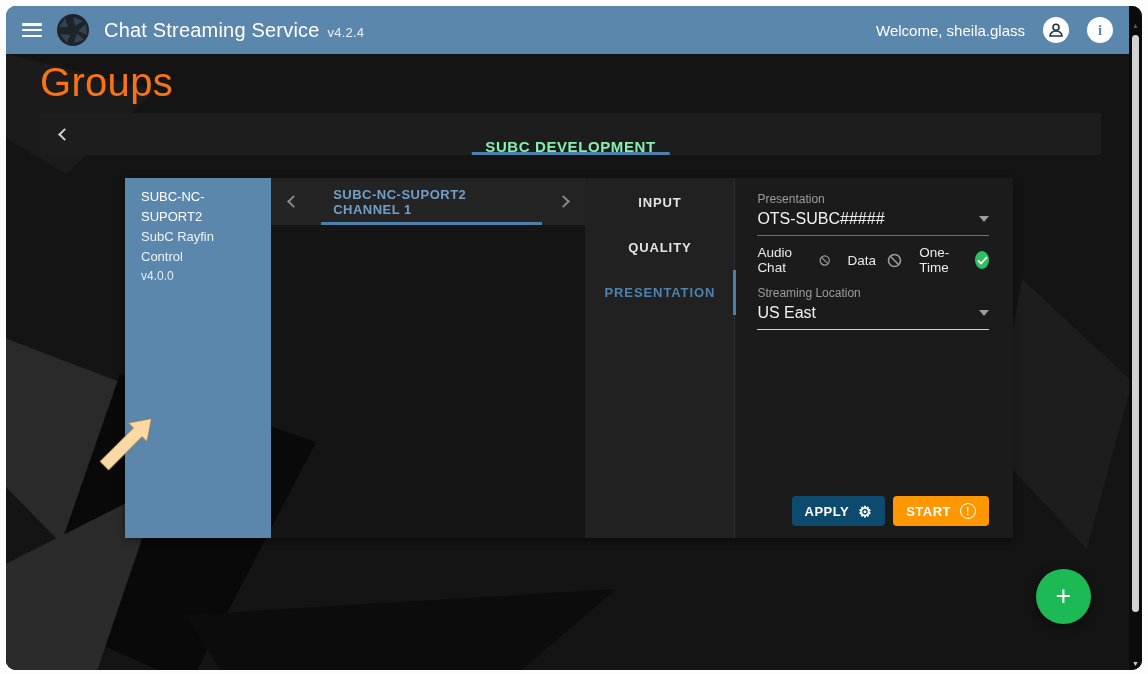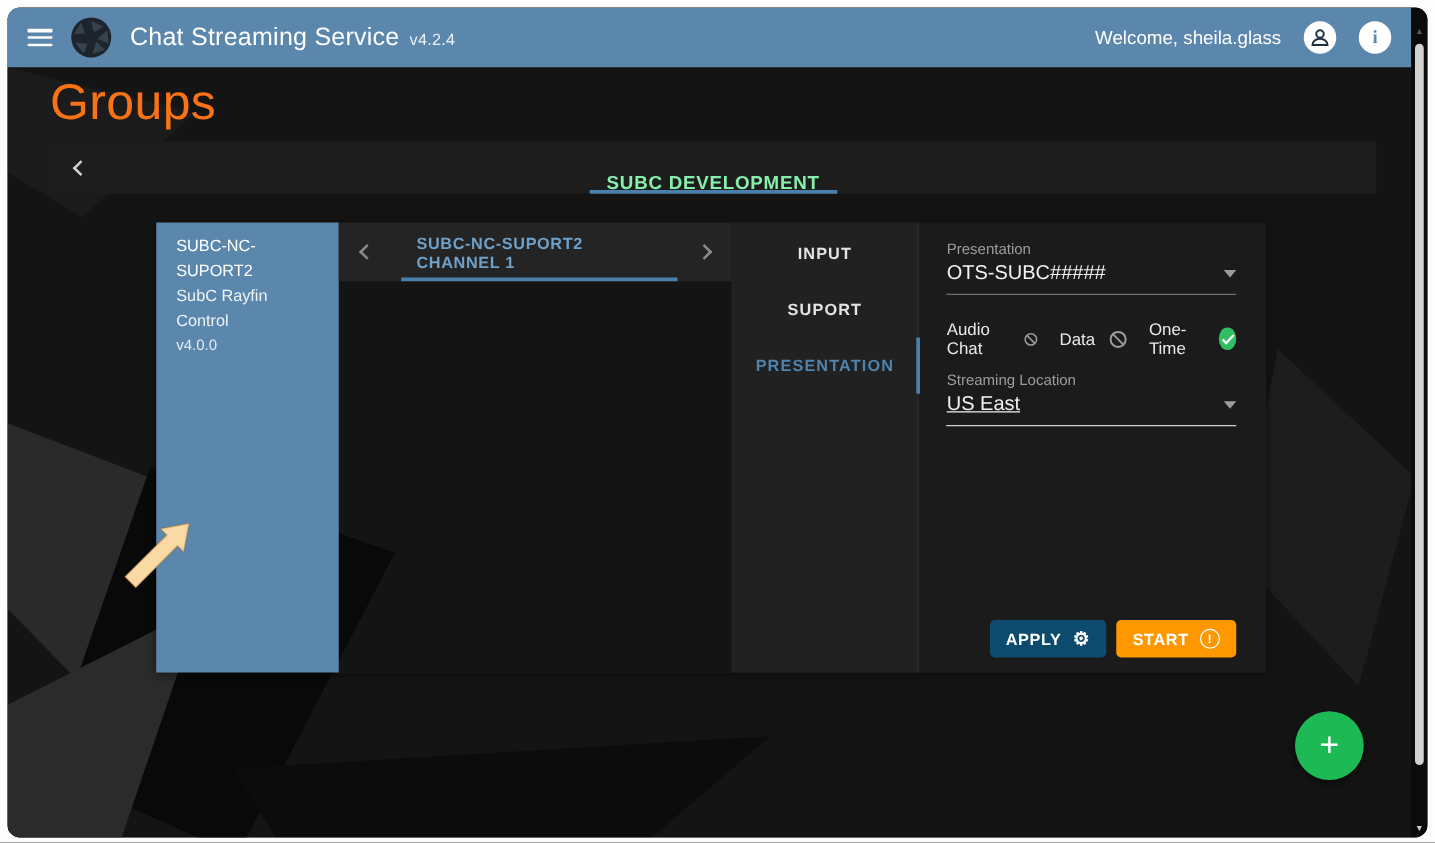--- a/index.html
+++ b/index.html
@@ -56,24 +56,24 @@
 
   .card-body { display:flex; height:360px; background:#1b1b1b; }
   .side-tabs { width:150px; flex:none; background:#212121; padding-top:2px; position:relative; border-right:1px solid #2e2e2e; }
   .side-tab { height:45px; display:flex; align-items:center; justify-content:center; font-size:13px; font-weight:bold; letter-spacing:.9px; color:#e4e4e4; cursor:pointer; }
   .side-tab.active { color:#4d83ad; }
   .side-ind { position:absolute; right:-1.5px; top:92px; width:3px; height:45px; background:#4a80ab; }
 
   .form { flex:1; padding:14px 24px 12px 22px; display:flex; flex-direction:column; }
   .f-label { font-size:12px; color:#9c9c9c; margin-bottom:4px; }
   .sel { display:flex; align-items:center; justify-content:space-between; color:#f2f2f2; font-size:16px; padding-bottom:7px; border-bottom:1px solid #6f6f6f; cursor:pointer; }
-  .sel.bright { border-bottom-color:#cfcfcf;text-decoration:underline; }
+  .sel.bright { border-bottom-color:#cfcfcf; }
   .caret { width:0; height:0; border-left:5px solid transparent; border-right:5px solid transparent; border-top:6px solid #9c9c9c; }
   .flags { display:flex; align-items:center; gap:17px; margin-top:9px; margin-bottom:11px; }
-  .flag { display:flex; align-items:center; gap:11px; color:#eaeaea; font-size:13.5px;margin-top:11px; }
+  .flag { display:flex; align-items:center; gap:11px; color:#eaeaea; font-size:13.5px; }
   .block-ic { width:15px; height:15px; }
   .check-ic { width:18px; height:18px; border-radius:50%; background:#2fbf62; display:flex; align-items:center; justify-content:center; }
   .spacer { flex:1; }
   .btn-row { display:flex; justify-content:flex-end; gap:8px; }
   .btn { height:30px; border:none; border-radius:4px; color:#fff; font-family:"Liberation Sans", sans-serif; font-size:13px; font-weight:bold; letter-spacing:.5px; display:inline-flex; align-items:center; gap:9px; padding:0 13px; cursor:pointer; }
   .btn-apply { background:#0c4a6e; }
   .btn-start { background:#ff9800; }
   .gear { font-size:15px; line-height:1; }
   .excl { width:16px; height:16px; border:1.7px solid #fff; border-radius:50%; display:flex; align-items:center; justify-content:center; font-size:10px; font-weight:bold; }
 
@@ -166,21 +166,21 @@
               <span class="underline"></span>
             </div>
             <div class="chan-next">
                 <span class="chev chev-r chev-dim"></span>
               </div>
           </div>
 
           <div class="card-body">
             <div class="side-tabs">
               <div class="side-tab">INPUT</div>
-              <div class="side-tab">SUPORT</div>
+              <div class="side-tab">QUALITY</div>
               <div class="side-tab active">PRESENTATION</div>
               <div class="side-ind"></div>
             </div>
 
             <div class="form">
               <div class="f-label">Presentation</div>
               <div class="sel">
                 <span>OTS-SUBC#####</span>
                 <span class="caret"></span>
               </div>

